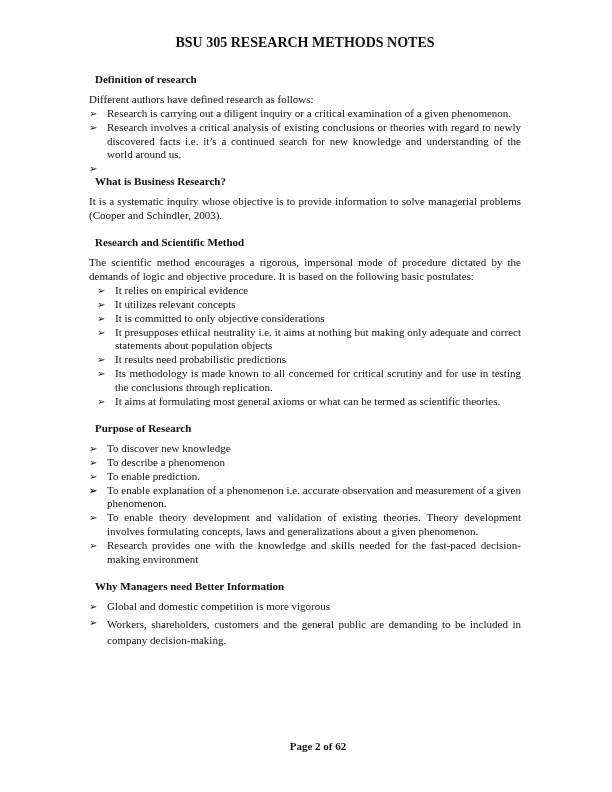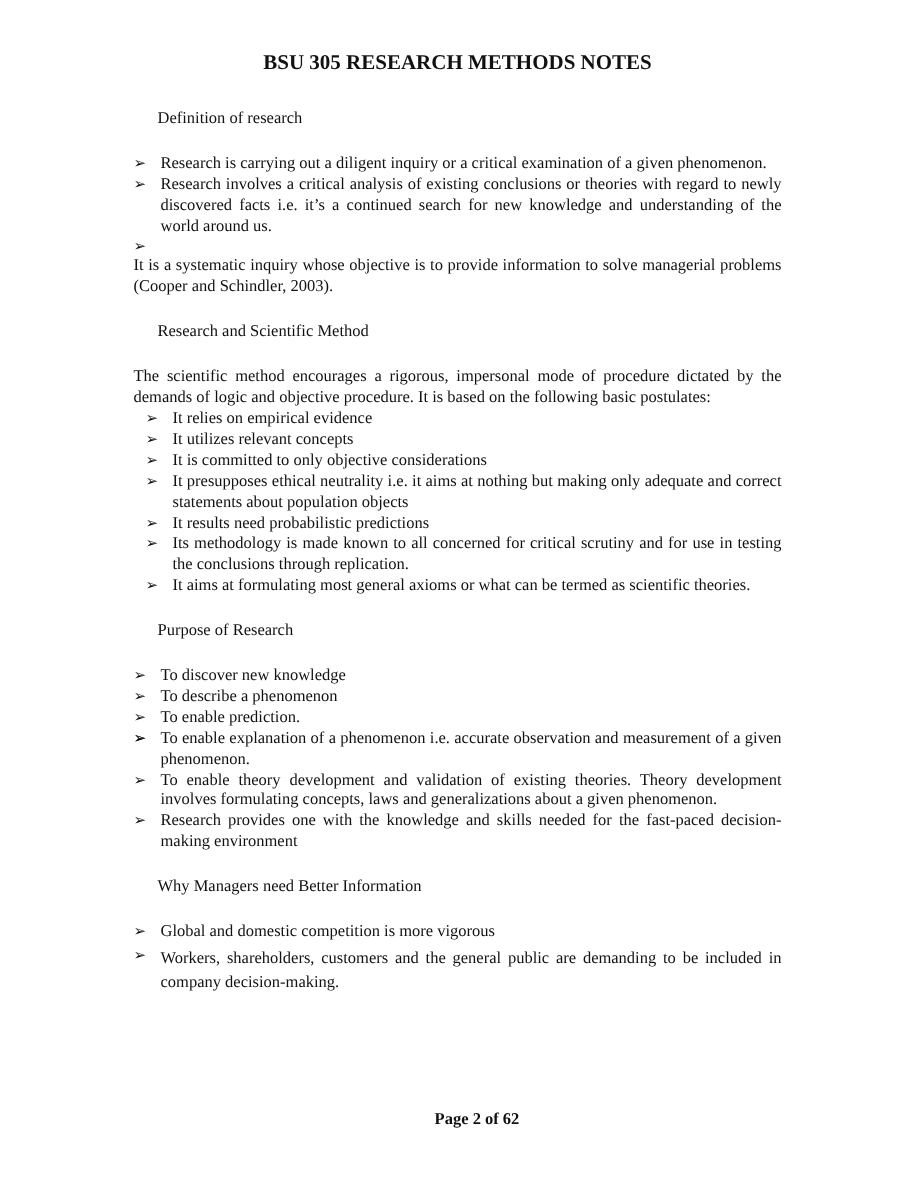--- a/index.html
+++ b/index.html
@@ -20,21 +20,21 @@
       width: 432px;
     }
     .title {
       text-align: center;
       font-weight: bold;
       font-size: 14px;
       margin: 0 0 23px 0;
       letter-spacing: 0;
     }
     .section { margin: 0 0 13px 0; }
-    .heading { font-weight: normal; margin: 16px; }
+    .heading { font-weight: bold; margin: 6px; }
     .para { margin: 0; text-align: justify; }
     ul.blist {
       list-style: none;
       margin: 0;
       padding: 0;
     }
     ul.blist li {
       position: relative;
       padding-left: 18px;
       text-align: justify;
@@ -61,28 +61,30 @@
     }
   </style>
 </head>
 <body>
 
 <div class="page">
   <div class="title">BSU 305 RESEARCH METHODS NOTES</div>
 
   <div class="section">
     <p class="heading">Definition of research</p>
+    <p class="para">Different authors have defined research as follows:</p>
     <ul class="blist">
       <li><span class="bullet">➢</span><span>Research is carrying out a diligent inquiry or a critical examination of a given phenomenon.</span></li>
       <li><span class="bullet">➢</span><span>Research involves a critical analysis of existing conclusions or theories with regard to newly discovered facts i.e. it’s a continued search for new knowledge and understanding of the world around us.</span></li>
       <li><span class="bullet">➢</span></li>
     </ul>
   </div>
 
   <div class="section">
+    <p class="heading">What is Business Research?</p>
     <p class="para">It is a systematic inquiry whose objective is to provide information to solve managerial problems (Cooper and Schindler, 2003).</p>
   </div>
 
   <div class="section">
     <p class="heading">Research and Scientific Method</p>
     <p class="para">The scientific method encourages a rigorous, impersonal mode of procedure dictated by the demands of logic and objective procedure. It is based on the following basic postulates:</p>
     <ul class="blist indented">
       <li><span class="bullet">➢</span><span>It relies on empirical evidence</span></li>
       <li><span class="bullet">➢</span><span>It utilizes relevant concepts</span></li>
       <li><span class="bullet">➢</span><span>It is committed to only objective considerations</span></li>

